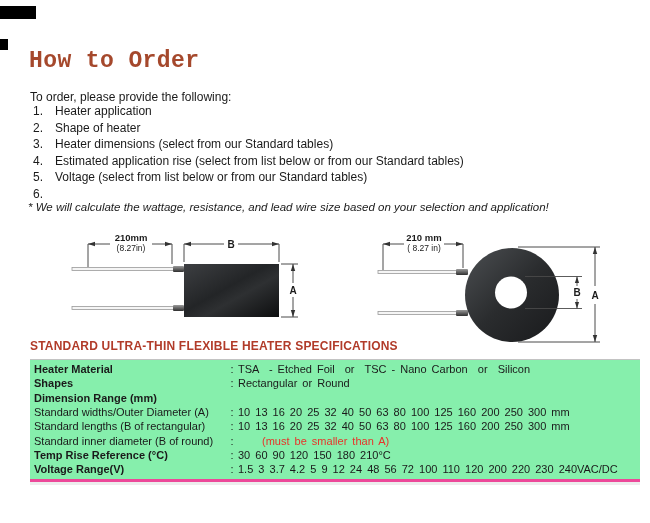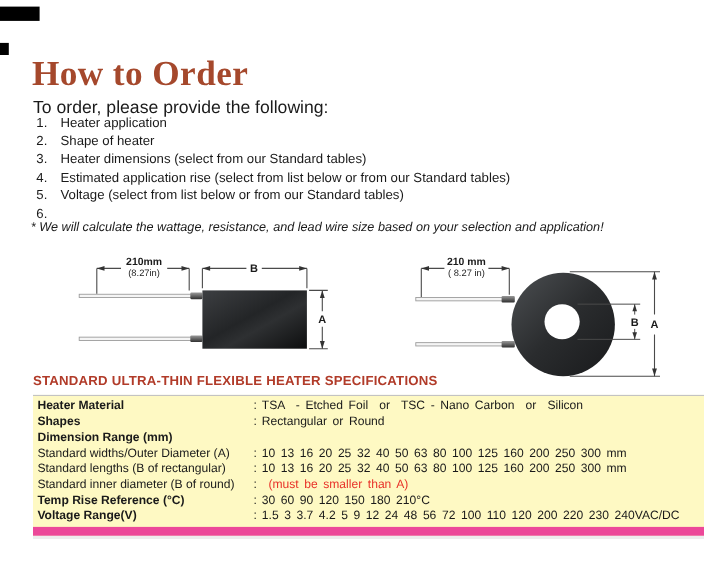--- a/index.html
+++ b/index.html
@@ -3,49 +3,49 @@
 <meta charset="utf-8">
 <style>
   html,body{margin:0;padding:0;background:#ffffff;}
   #page{position:relative;width:650px;height:523px;background:#ffffff;overflow:hidden;
         font-family:"Liberation Sans","DejaVu Sans",sans-serif;color:#1a1a1a;}
 
   .scan-mark{position:absolute;background:#000;}
   #scan1{left:0;top:6px;width:36px;height:13px;}
   #scan2{left:0;top:39px;width:8px;height:11px;}
 
-  #title{position:absolute;left:29px;top:48px;font-family:Liberation Serif, serif;
-         font-size:32px;font-weight:bold;color:#a5482c;letter-spacing:0.4px;}
-
-  #intro{position:absolute;left:30px;top:90px;font-size:16px;}
+  #title{position:absolute;left:29px;top:48px;font-family:Liberation Mono, monospace;
+         font-size:23px;font-weight:bold;color:#a5482c;letter-spacing:0.4px;}
+
+  #intro{position:absolute;left:30px;top:90px;font-size:12px;}
 
   #steps{position:absolute;left:33px;top:103px;font-size:12px;}
   .step{display:flex;line-height:16.6px;}
   .step .num{width:22px;}
   #note{position:absolute;left:28px;top:201px;font-size:11.5px;font-style:italic;}
 
   .diagram{position:absolute;top:225px;}
   #diagram-rect{left:60px;}
   #diagram-round{left:368px;}
   .dimtext{font-family:"Liberation Sans",sans-serif;fill:#1b1b1b;}
   .dt-bold{font-weight:bold;font-size:9.5px;}
   .dt-small{font-size:8.5px;}
   .dt-letter{font-weight:bold;font-size:10px;}
 
   #spec-heading{position:absolute;left:30px;top:339px;font-size:12px;font-weight:bold;color:#b13b29;letter-spacing:0.2px;}
 
-  #spec-table{position:absolute;left:30px;top:359px;width:610px;background:#fef9c3;
-              border-top:1px solid #c3c3c3;border-bottom:8px solid #ec4899;
+  #spec-table{position:absolute;left:30px;top:359px;width:610px;background:#86efac;
+              border-top:1px solid #c3c3c3;border-bottom:3px solid #ec4899;
               box-shadow:0 3px 0 rgba(0,0,0,0.07);padding:2px 0 3px 0;}
   .trow{display:flex;align-items:center;height:14.3px;font-size:11px;white-space:pre;}
   .trow .label{width:192px;padding-left:4px;font-weight:bold;overflow:hidden;}
   .trow.indent .label{font-weight:normal;}
   .trow .colon{width:12px;text-align:center;}
   .trow .value{word-spacing:2px;}
-  .value-note{color:#e8332a;margin-left:6px;}
+  .value-note{color:#e8332a;margin-left:24px;}
 </style>
 </head>
 <body>
 
 <div id="page">
 
   <div id="scan1" class="scan-mark"></div>
   <div id="scan2" class="scan-mark"></div>
 
   <div id="title">How to Order</div>

